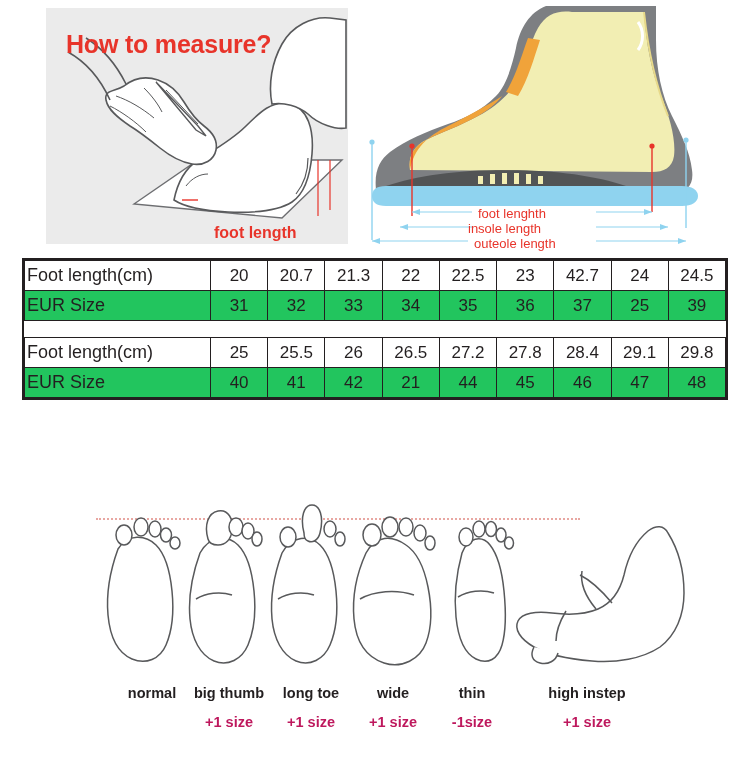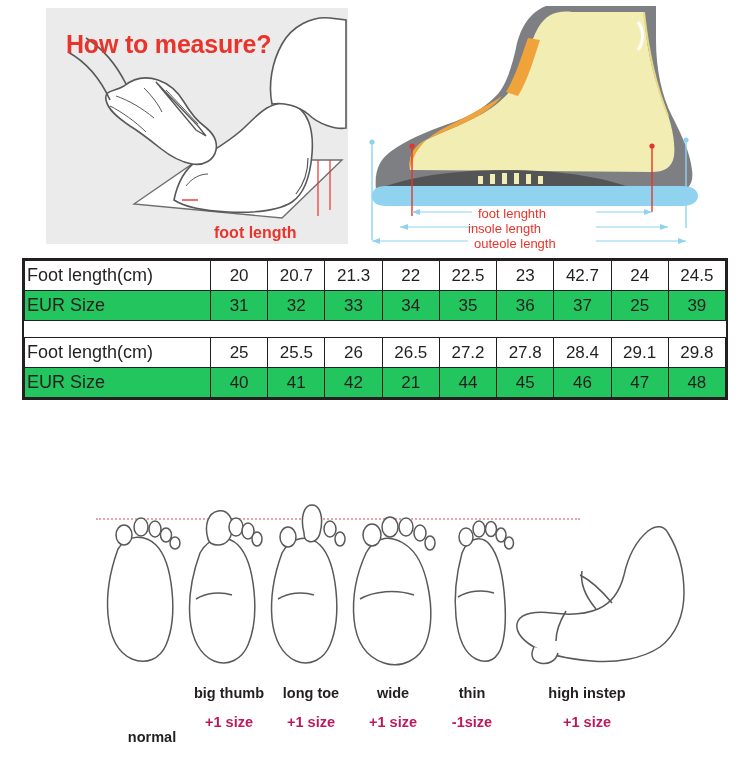--- a/index.html
+++ b/index.html
@@ -142,21 +142,21 @@
     color: #231f20;
     white-space: nowrap;
   }
   .foot-adj {
     margin-top: 13px;
     font-size: 14.5px;
     font-weight: bold;
     color: #be185d;
     white-space: nowrap;
   }
-  .fi0 { left: 92px; margin-top: 44px; }
+  .fi0 { left: 92px; }
   .fi1 { left: 169px; }
   .fi2 { left: 251px; }
   .fi3 { left: 333px; }
   .fi4 { left: 412px; }
   .fi5 { left: 527px; }
 </style>
 </head>
 <body>
 
 <div class="top-band">

